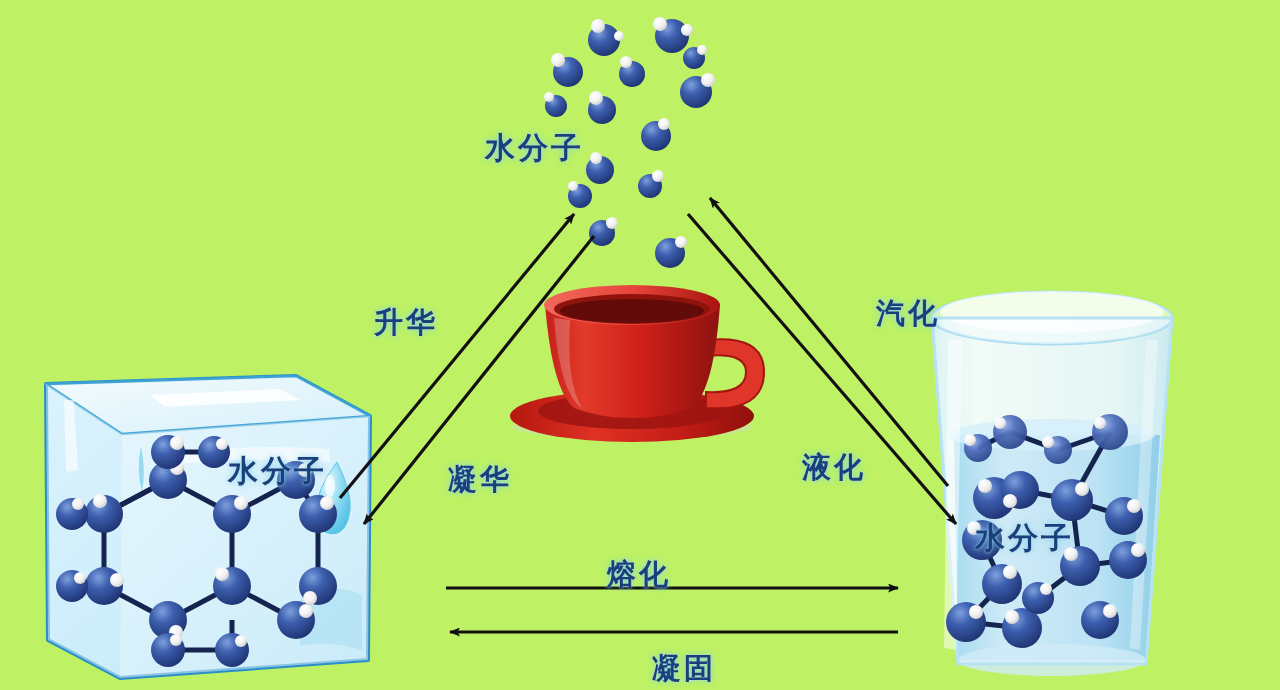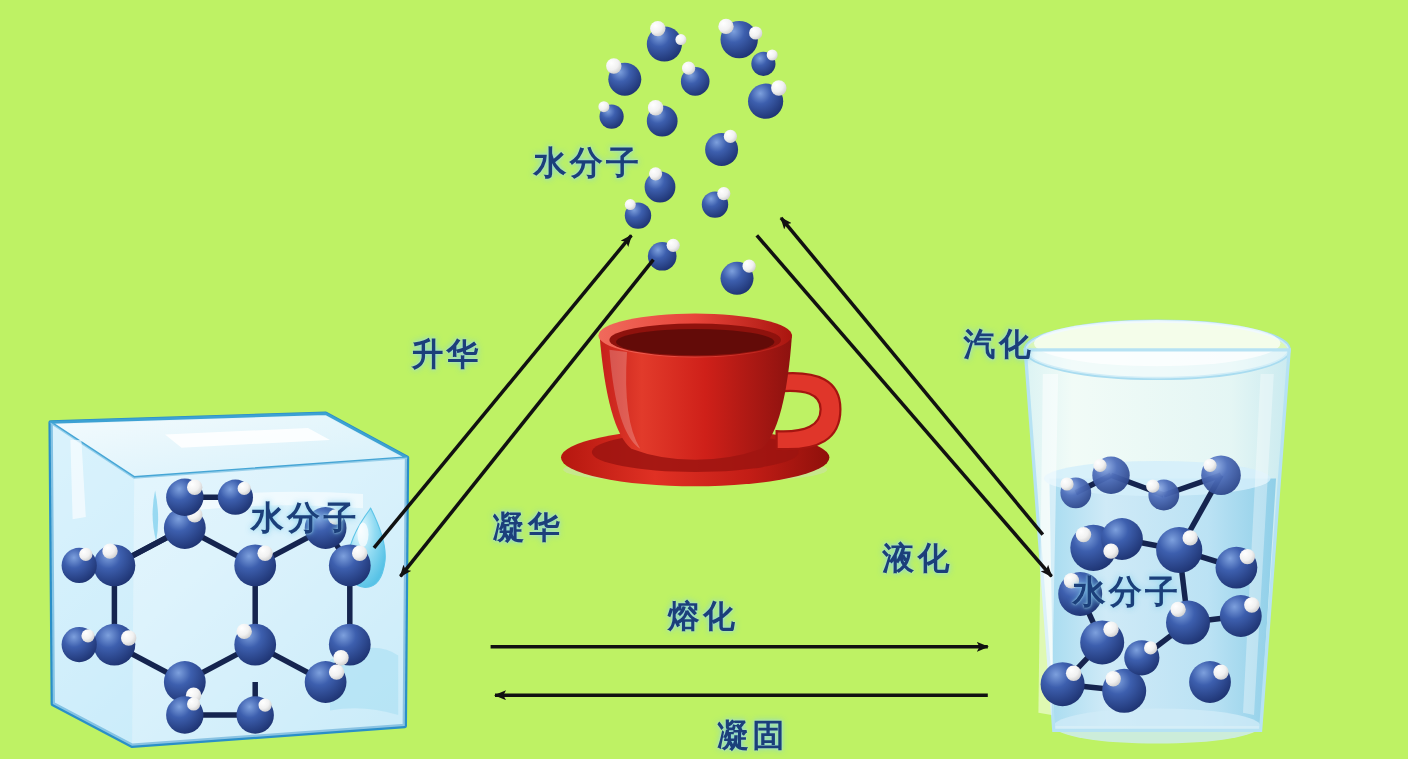--- a/index.html
+++ b/index.html
@@ -393,19 +393,19 @@
   <div class="label label-lg" style="left:228px; top:451px;">水分子</div>
 
   <div class="label label-lg" style="left:975px; top:518px;">水分子</div>
 
   <div class="label label-md" style="left:374px; top:303px;">升华</div>
 
   <div class="label label-md" style="left:448px; top:460px;">凝华</div>
 
   <div class="label label-md" style="left:832px; top:294px;margin-left:44px;">汽化</div>
 
-  <div class="label label-md" style="left:802px; top:448px;margin-top:40px;">液化</div>
-
-  <div class="label label-md" style="left:607px; top:541px;">熔化</div>
+  <div class="label label-md" style="left:802px; top:448px;">液化</div>
+
+  <div class="label label-md" style="left:607px; top:555px;">熔化</div>
 
   <div class="label label-md" style="left:652px; top:649px;">凝固</div>
 
 </div>
 
 </body></html>

